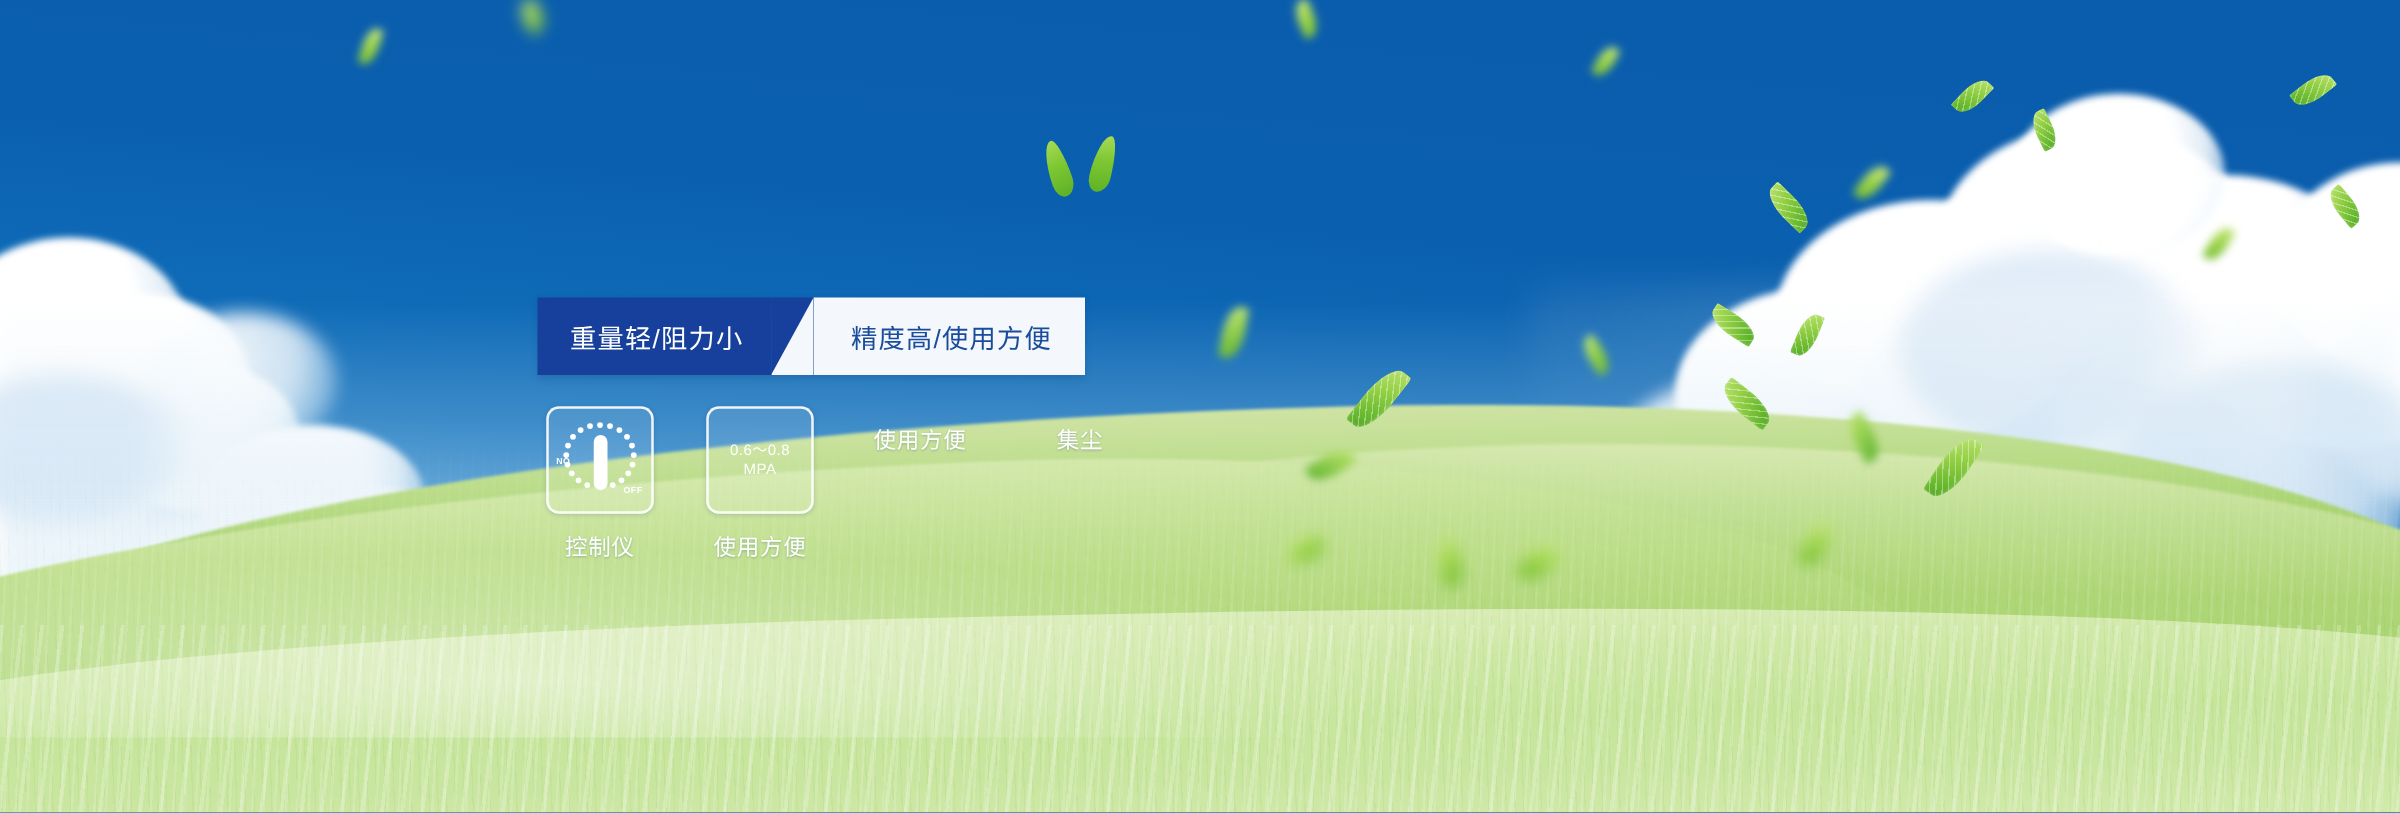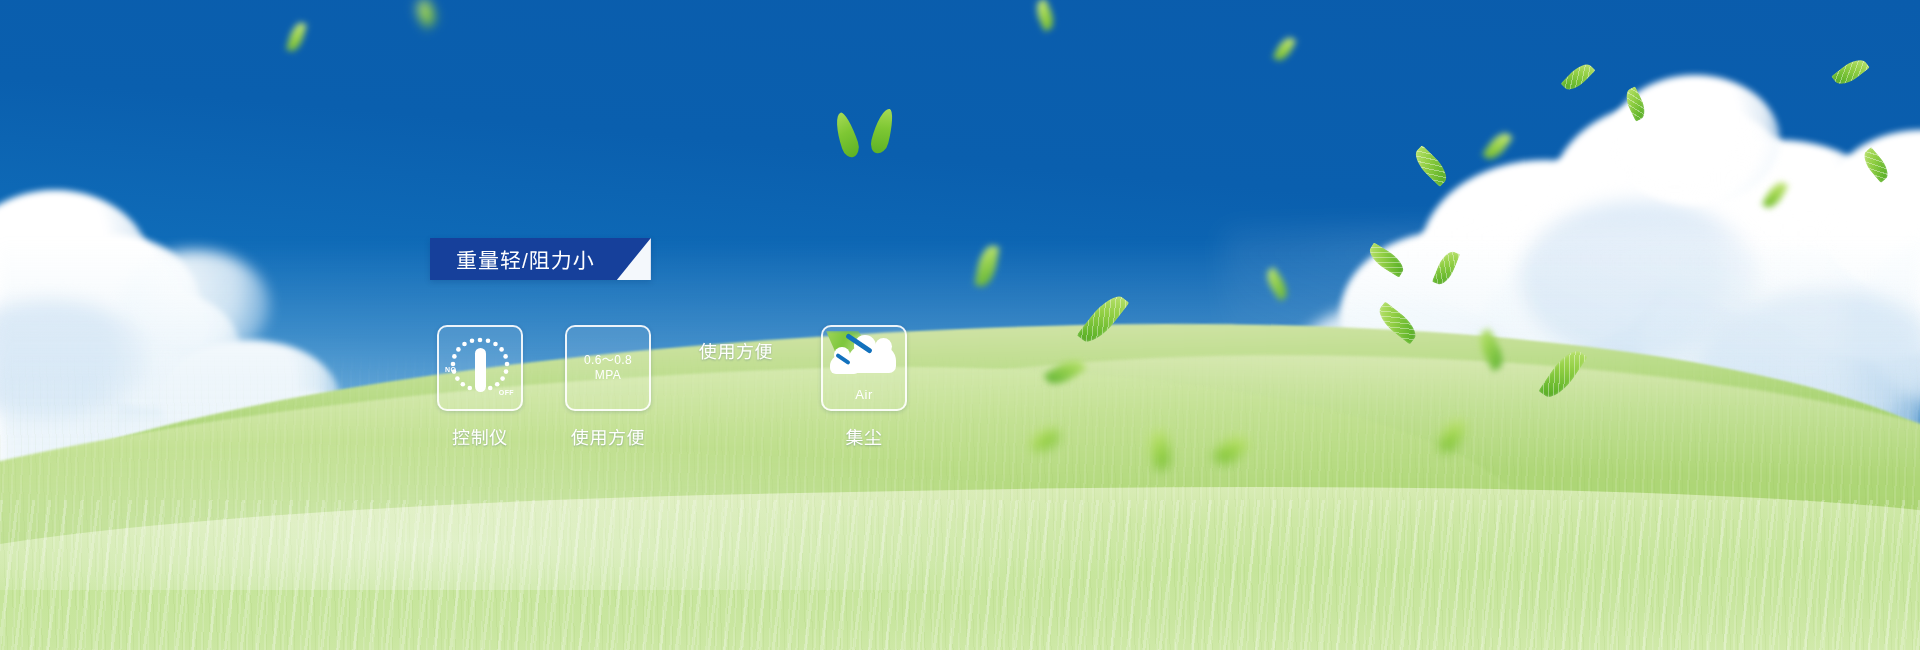--- a/index.html
+++ b/index.html
@@ -133,21 +133,21 @@
     position:absolute; width:17px; height:46px;
     border-radius:60% 40% 55% 45% / 75% 72% 28% 25%;
     background:linear-gradient(170deg,#a9dc57 0%,#7ec733 45%,#5cb125 100%);
   }
   .title-leaves .tl.l { left:2px;  top:4px;  transform:rotate(-19deg); }
   .title-leaves .tl.r { left:38px; top:0px;  transform:rotate(14deg); }
 
   
   .tags {
     position:absolute; left:430px; top:238px;
-    display:flex; height:42px; align-items:stretch;
+    display:flex; height:62px; align-items:stretch;
     box-shadow:0 2px 6px rgba(6,46,100,.2);
   }
   .tag {
     display:flex; align-items:center; justify-content:center;
     font-size:21px; letter-spacing:1px; white-space:nowrap;
   }
   .tag.primary {
     background:#16409b; color:#ffffff;
     padding:0 22px 0 26px;
   }
@@ -420,20 +420,21 @@
 
     <div class="title-leaves">
       <span class="tl l"></span>
       <span class="tl r"></span>
     </div>
 
 
     <div class="tags">
       <div class="tag primary">重量轻/阻力小</div>
       <div class="tag-divider"></div>
+      <div class="tag secondary">精度高/使用方便</div>
     </div>
 
     <div class="features">
 
       <div class="feature">
         <div class="fbox">
           <div class="gauge">
             <svg width="72" height="72" viewBox="0 0 72 72" aria-hidden="true">
               <g fill="#ffffff">
                 <circle cx="36" cy="8" r="2.3"></circle>
@@ -474,28 +475,18 @@
         </div>
         <div class="flabel">使用方便</div>
       </div>
 
 
       <div class="feature">
         <div class="flabel">使用方便</div>
       </div>
 
       <div class="feature">
-        <div class="fbox">
-          <div class="airicon">
-            <span class="ray"></span>
-            <span class="c1"></span>
-            <span class="c2"></span>
-            <span class="slash"></span>
-            <span class="slash2"></span>
-            <span class="airtxt">Air</span>
-          </div>
-        </div>
         <div class="flabel">集尘</div>
       </div>
 
     </div>
   </div>
 </div>
 
 </body></html>

